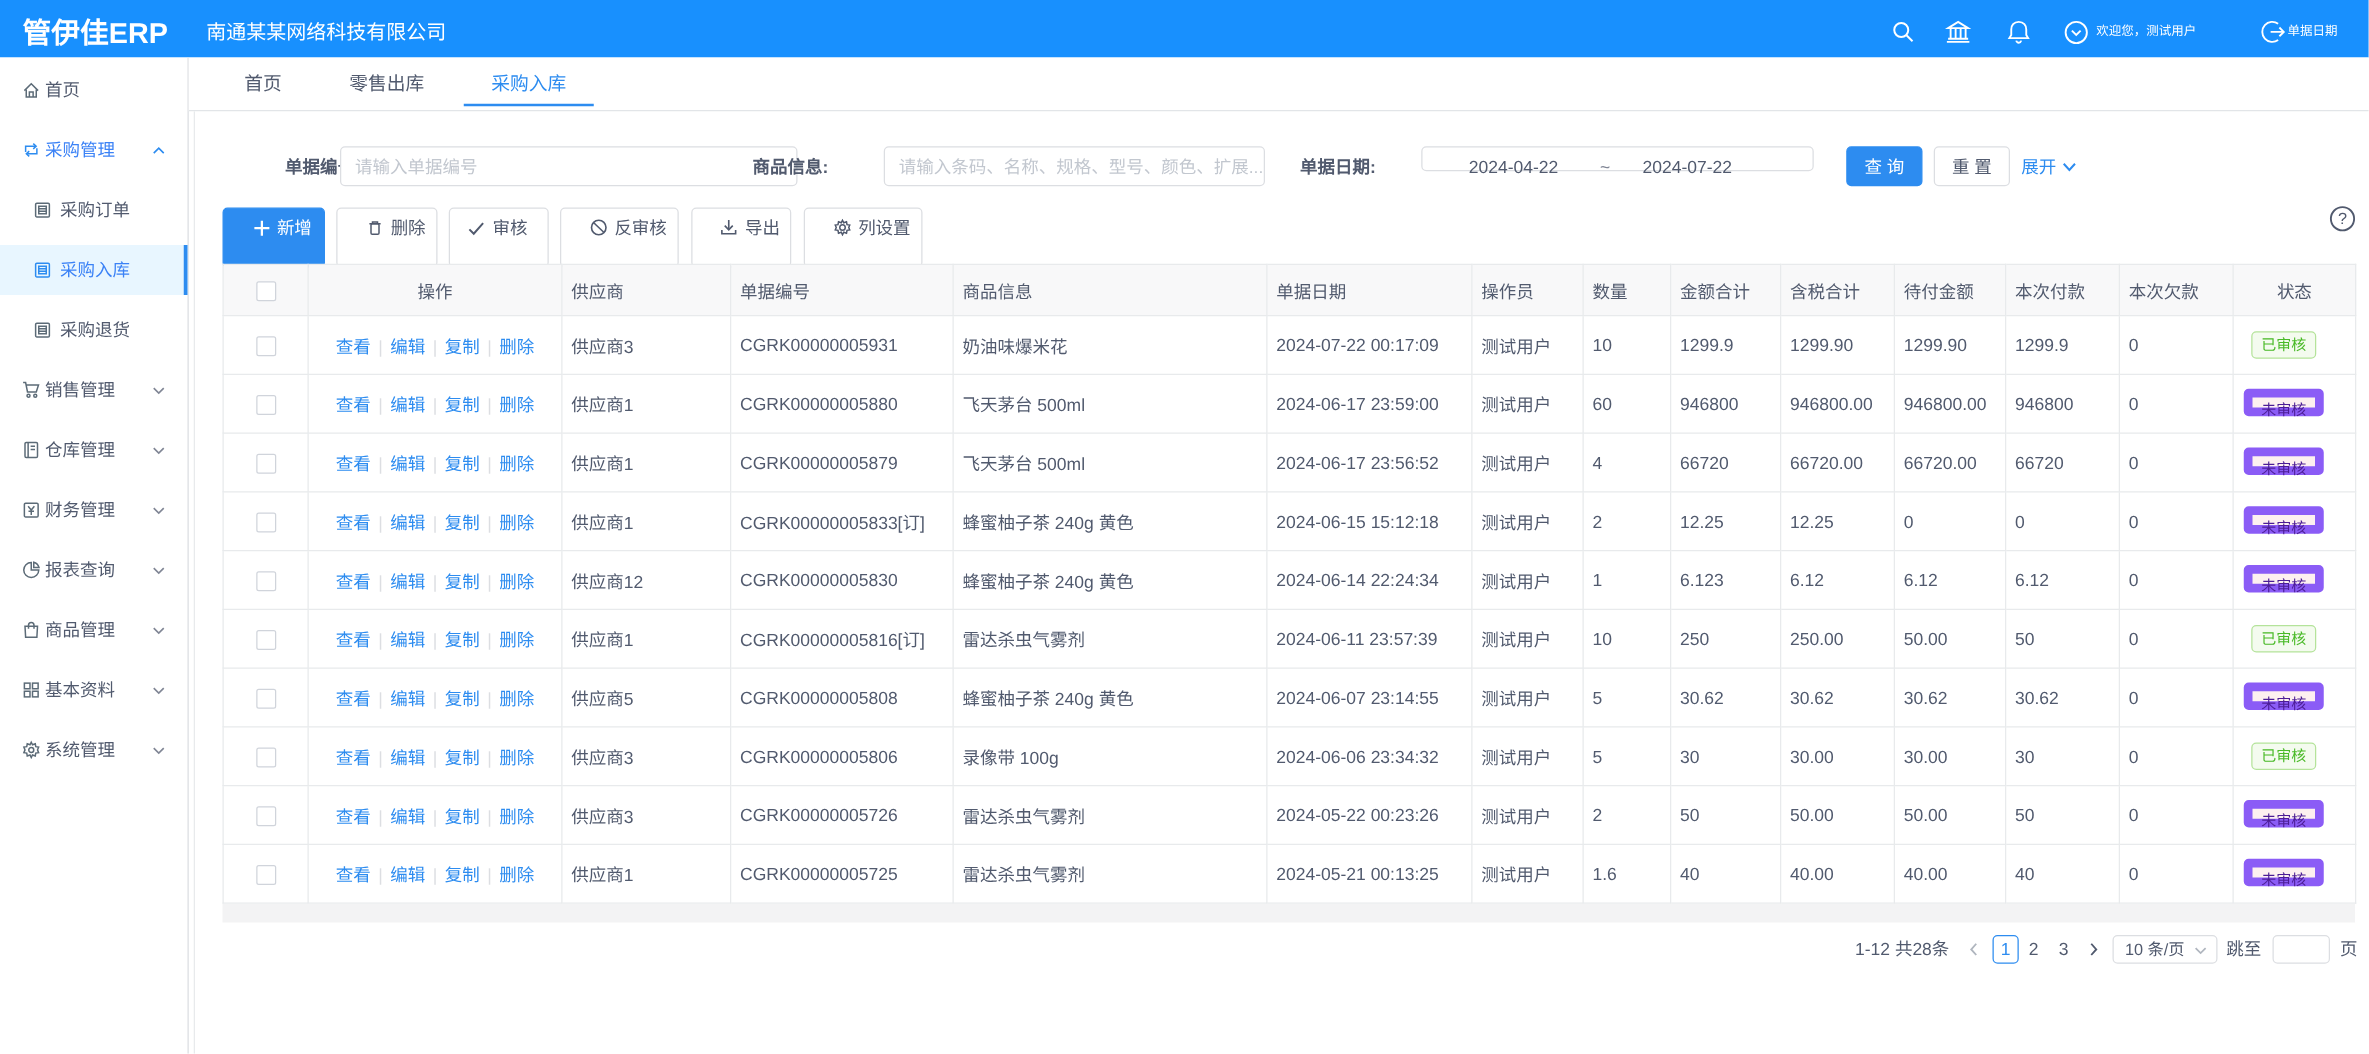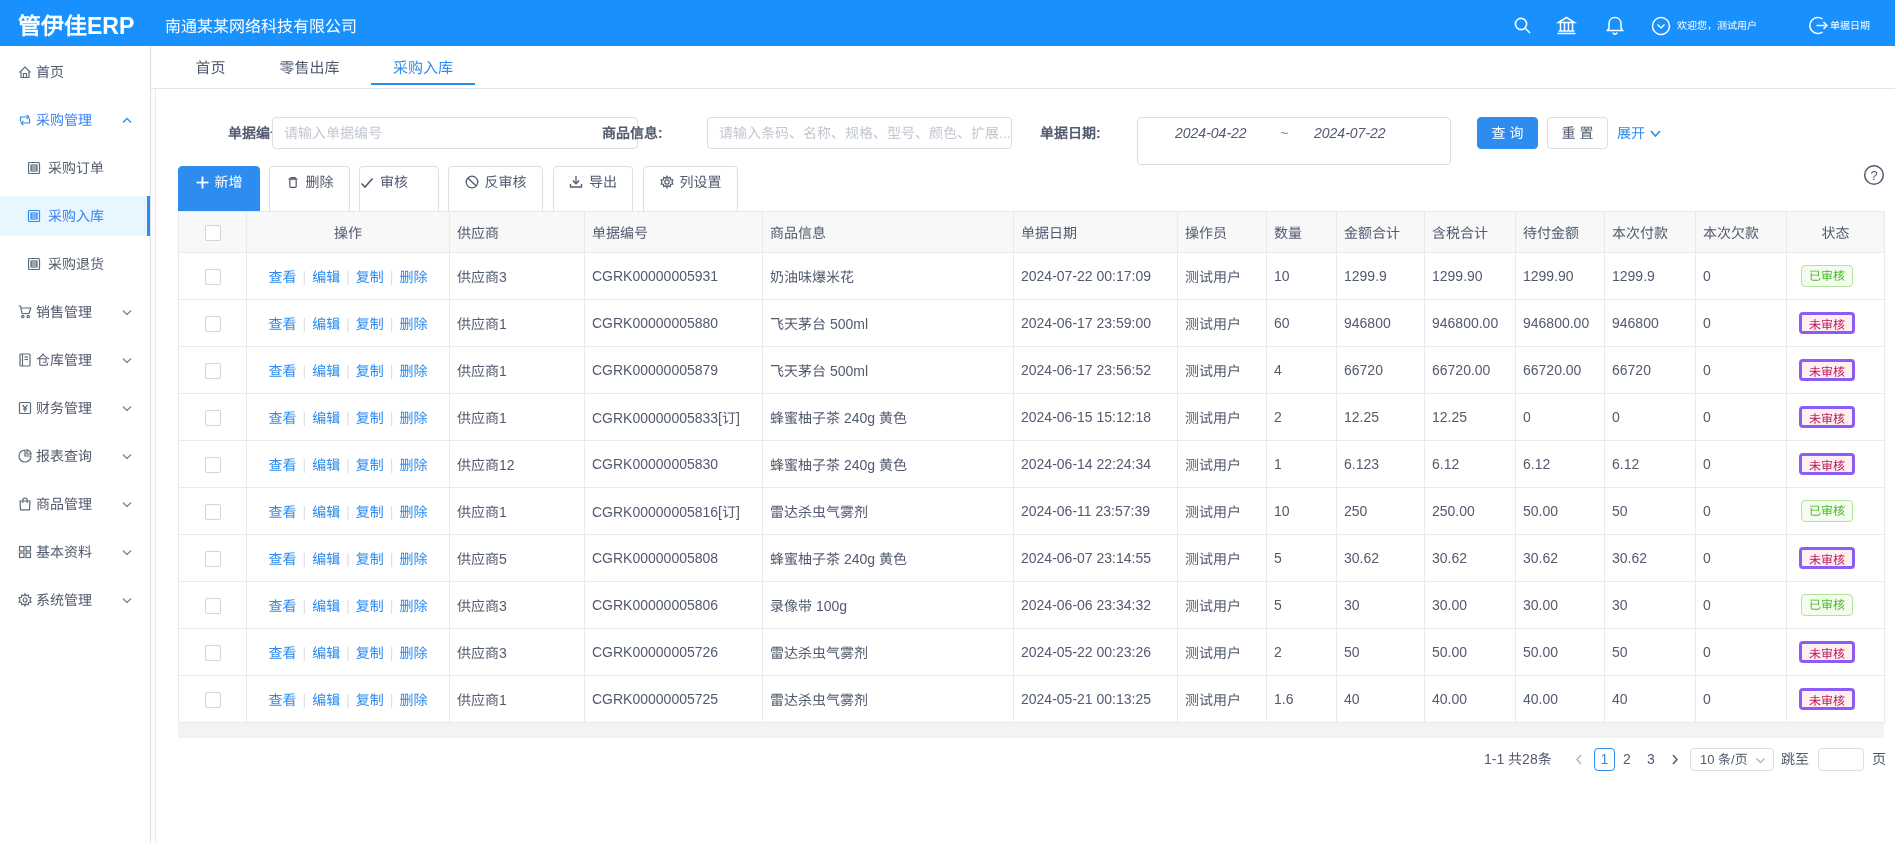--- a/index.html
+++ b/index.html
@@ -29,43 +29,43 @@
 
 .tabbar { position:absolute; left:151px; top:46px; width:1744px; height:43px; background:#fff; border-bottom:1px solid #e2e5e8; }
 .tab { position:absolute; top:0; height:42px; line-height:44px; text-align:center; font-size:15px; color:#515a6e; }
 .tab.on { color:#2d8cf0; }
 .tab.on .tline { position:absolute; left:0; bottom:3px; width:100%; height:2px; background:#2d8cf0; }
 .vline { position:absolute; left:155px; top:89px; width:1px; height:754px; background:#e8eaec; }
 
 
 .flabel { position:absolute; height:32px; line-height:32px; font-size:14px; color:#515a6e; font-weight:bold; }
 .finput { position:absolute; top:117px; height:32px; border:1px solid #dcdee2; border-radius:4px; background:#fff; line-height:30px; font-size:14px; color:#c2c7cf; padding-left:11px; white-space:nowrap; overflow:hidden; }
-.dateinput { position:absolute; top:117px; height:48px; border:1px solid #dcdee2; border-radius:4px; background:#fff; line-height:30px; font-size:14px; color:#515a6e; text-align:center;font-style:italic; }
+.dateinput { position:absolute; top:117px; height:20px; border:1px solid #dcdee2; border-radius:4px; background:#fff; line-height:30px; font-size:14px; color:#515a6e; text-align:center; }
 .btn { position:absolute; height:32px; line-height:30px; border-radius:4px; text-align:center; font-size:14px; cursor:default; }
 .btn.primary { background:#2d8cf0; color:#fff; border:1px solid #2d8cf0; }
 .btn.plain { background:#fff; color:#515a6e; border:1px solid #dcdee2; }
 .expand { position:absolute; left:1617px; top:117px; height:32px; line-height:32px; color:#2d8cf0; font-size:14px; }
 
 
-.tbtn { position:absolute; top:166px; height:48px; border-radius:4px; font-size:14px; line-height:30px; }
+.tbtn { position:absolute; top:166px; height:48px; border-radius:4px; font-size:14px; line-height:30px;padding-left:14px; }
 .tbtn.blue { background:#2d8cf0; border:1px solid #2d8cf0; color:#fff; }
 .tbtn.white { background:#fff; border:1px solid #dcdee2; color:#515a6e; }
 .tbtn svg { vertical-align:-2px; margin-right:6px; }
 
 
 .tbl { position:absolute; left:178px; top:211px; border-collapse:collapse; table-layout:fixed; }
 .tbl th { height:41px; background:#f8f8f9; font-weight:normal; font-size:14px; color:#515a6e; border:1px solid #e8eaec; text-align:left; padding:0 0 0 7px; }
 .tbl td { height:47px; font-size:14px; color:#515a6e; border:1px solid #e8eaec; padding:0 0 0 7px; background:#fff; white-space:nowrap; overflow:hidden; }
 .tbl th.c, .tbl td.c { text-align:center; padding:0; }
 .ck { display:inline-block; width:16px; height:16px; border:1px solid #d0d4db; border-radius:2px; background:#fff; vertical-align:middle; }
 .lk { color:#2d8cf0; }
 .sep { color:#dcdee2; padding:0 6px; }
 .badge { display:inline-block; height:22px; line-height:20px; padding:0 7px; border-radius:4px; font-size:12px; }
 .badge.g { color:#49ba27; background:#f4fbef; border:1px solid #b4e39a; }
-.badge.r { color:#be185d; background:#fdf0f0; border:3px solid #8b5cf6; }
+.badge.r { color:#4c1d95; background:#fdf0f0; border:7px solid #8b5cf6; }
 .scrollstrip { position:absolute; left:178px; top:723px; width:1706px; height:15px; background:#f3f3f4; }
 
 
 .pag { position:absolute; top:748px; height:23px; line-height:23px; font-size:14px; color:#515a6e; }
 .pbox { position:absolute; top:748px; width:21px; height:23px; line-height:21px; text-align:center; border:1px solid #2d8cf0; border-radius:4px; color:#2d8cf0; background:#fff; }
 .psel { position:absolute; top:748px; left:1690px; width:84px; height:23px; border:1px solid #dcdee2; border-radius:4px; background:#fff; line-height:21px; font-size:13px; padding-left:9px; color:#515a6e; }
 .pinput { position:absolute; top:748px; left:1818px; width:46px; height:23px; border:1px solid #dcdee2; border-radius:4px; background:#fff; }
 .help { position:absolute; left:1863px; top:164px; }
 </style>
 </head>
@@ -479,21 +479,21 @@
         <td>40.00</td>
         <td>40.00</td>
         <td>40</td>
         <td>0</td>
         <td class="c" style="padding-right:17px"><span class="badge r">未审核</span></td>
       </tr>
     </tbody>
   </table>
 <div class="scrollstrip"></div>
 
-<div class="pag" style="left:1484px;">1-1 共28条</div>
+<div class="pag" style="left:1484px;">1-12 共28条</div>
 <svg style="position:absolute; left:1573px; top:753px;" width="12" height="13" viewBox="0 0 12 13" fill="none" stroke="#b0b6bf" stroke-width="1.5">
     <polyline points="8,2 4,6.5 8,11"></polyline>
   </svg>
 <div class="pbox" style="left:1594px;">1</div>
 <div class="pag" style="left:1621px; width:12px; text-align:center;">2</div>
 <div class="pag" style="left:1645px; width:12px; text-align:center;">3</div>
 <svg style="position:absolute; left:1669px; top:753px;" width="12" height="13" viewBox="0 0 12 13" fill="none" stroke="#515a6e" stroke-width="1.5">
     <polyline points="4,2 8,6.5 4,11"></polyline>
   </svg>
 <div class="psel">10 条/页 <svg width="11" height="11" viewBox="0 0 11 11" fill="none" stroke="#b0b6bf" stroke-width="1.4" style="position:absolute; right:7px; top:6px;">

